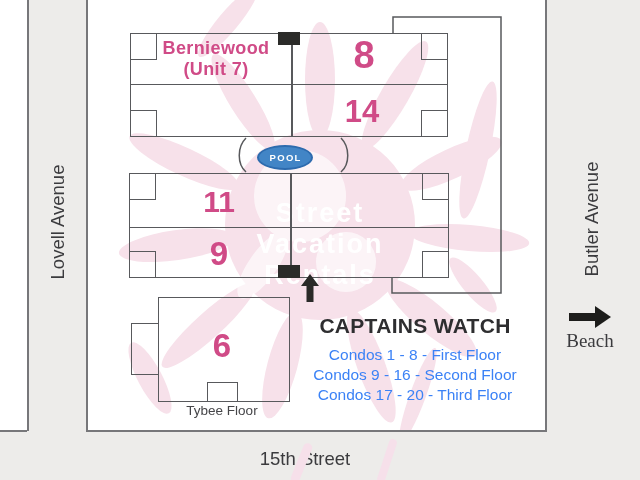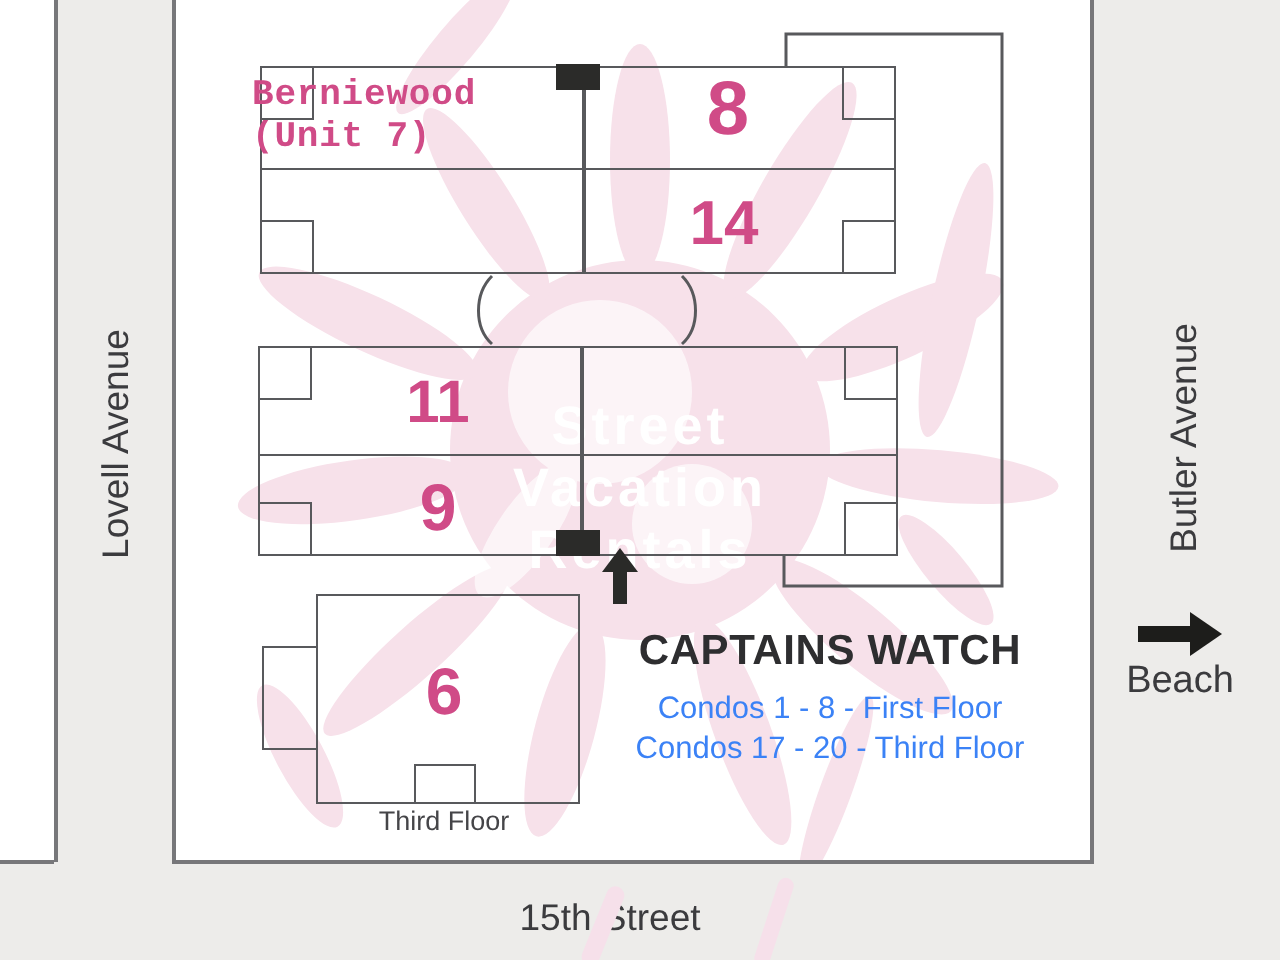--- a/index.html
+++ b/index.html
@@ -42,21 +42,21 @@
   #third-left-notch{left:43px;top:323px;width:27px;height:52px;box-sizing:border-box;
     border:1.5px solid #58595c;border-right:none;}
   #third-bottom-box{left:119px;top:382px;width:31px;height:20px;box-sizing:border-box;
     border:1.5px solid #58595c;border-bottom:none;}
   .black-marker{width:22px;height:13px;background:#2b2b29;}
   #marker-top{left:190px;top:32px;}
   #marker-mid{left:190px;top:265px;}
 
   
   .pink{color:#d04b87;font-weight:bold;}
-  #berniewood-label{left:38px;top:38px;width:180px;text-align:left;font-size:18px;line-height:21px;letter-spacing:.4px;font-family:Liberation Mono, monospace;}
+  #berniewood-label{left:38px;top:38px;width:180px;text-align:center;font-size:18px;line-height:21px;letter-spacing:.4px;}
   .unit-num{text-align:center;}
   #unit-8{left:236px;top:33px;width:80px;font-size:38px;line-height:44px;}
   #unit-14{left:234px;top:93px;width:80px;font-size:31px;line-height:37px;}
   #unit-11{left:91px;top:184px;width:80px;font-size:30px;line-height:36px;}
   #unit-9{left:91px;top:234px;width:80px;font-size:33px;line-height:39px;}
   #unit-17{left:94px;top:326px;width:80px;font-size:33px;line-height:39px;}
   #third-floor-caption{left:74px;top:403px;width:120px;text-align:center;font-size:13.5px;color:#454548;}
 
   
   #pool{left:169px;top:145px;width:52px;height:21px;background:#4285c6;
@@ -67,21 +67,21 @@
   
   #legend{left:207px;top:314px;width:240px;text-align:center;}
   #legend-title{font-size:21px;font-weight:bold;color:#2e2e30;letter-spacing:.3px;margin-bottom:7px;}
   .legend-line{font-size:15.5px;line-height:20px;color:#3b82f6;}
 
   
   .street-label{font-size:18.5px;color:#3b3b3e;white-space:nowrap;}
   #lovell-label{left:58px;top:222px;transform:translate(-50%,-50%) rotate(-90deg);}
   #butler-label{left:592px;top:219px;transform:translate(-50%,-50%) rotate(-90deg);}
   #street-15th-label{left:305px;top:459px;transform:translate(-50%,-50%);}
-  #beach-label{left:590px;top:341px;transform:translate(-50%,-50%);font-size:19px;}
+  #beach-label{left:590px;top:341px;transform:translate(-50%,-50%);font-size:19px;font-family:Liberation Serif, serif;}
   #beach-arrow{left:566px;top:306px;}
   #up-arrow{left:212px;top:274px;}
   svg{display:block;}
 </style>
 </head>
 <body>
 
 <div id="stage">
 
   <div id="left-block" class="abs"></div>
@@ -156,35 +156,39 @@
     <div id="third-left-notch" class="abs"></div>
     <div id="third-bottom-box" class="abs"></div>
 
     <div id="marker-top" class="abs black-marker"></div>
     <div id="marker-mid" class="abs black-marker"></div>
 
     <svg id="up-arrow" class="abs" width="20" height="28" viewBox="0 0 20 28">
       <path d="M10,0 L19,12 L13.5,12 L13.5,28 L6.5,28 L6.5,12 L1,12 Z" fill="#2a2a28"></path>
     </svg>
 
+    <div id="pool" class="abs">
+      <span id="pool-label">POOL</span>
+    </div>
 
     <div id="berniewood-label" class="abs pink">
       <div>Berniewood</div>
       <div>(Unit 7)</div>
     </div>
     <div id="unit-8" class="abs pink unit-num">8</div>
     <div id="unit-14" class="abs pink unit-num">14</div>
     <div id="unit-11" class="abs pink unit-num">11</div>
     <div id="unit-9" class="abs pink unit-num">9</div>
     <div id="unit-17" class="abs pink unit-num">6</div>
-    <div id="third-floor-caption" class="abs">Third Floor</div>
+    <div id="third-floor-caption" class="abs">Tybee Floor</div>
 
     <div id="legend" class="abs">
       <div id="legend-title">CAPTAINS WATCH</div>
       <div class="legend-line">Condos 1 - 8 - First Floor</div>
+      <div class="legend-line">Condos 9 - 16 - Second Floor</div>
       <div class="legend-line">Condos 17 - 20 - Third Floor</div>
     </div>
   </div>
 
   <div id="lovell-label" class="abs street-label">Lovell Avenue</div>
   <div id="butler-label" class="abs street-label">Butler Avenue</div>
   <div id="street-15th-label" class="abs street-label">15th Street</div>
 
   <svg id="beach-arrow" class="abs" width="46" height="22" viewBox="0 0 46 22">
     <rect x="3" y="7" width="26" height="8" fill="#1d1d1b"></rect>

